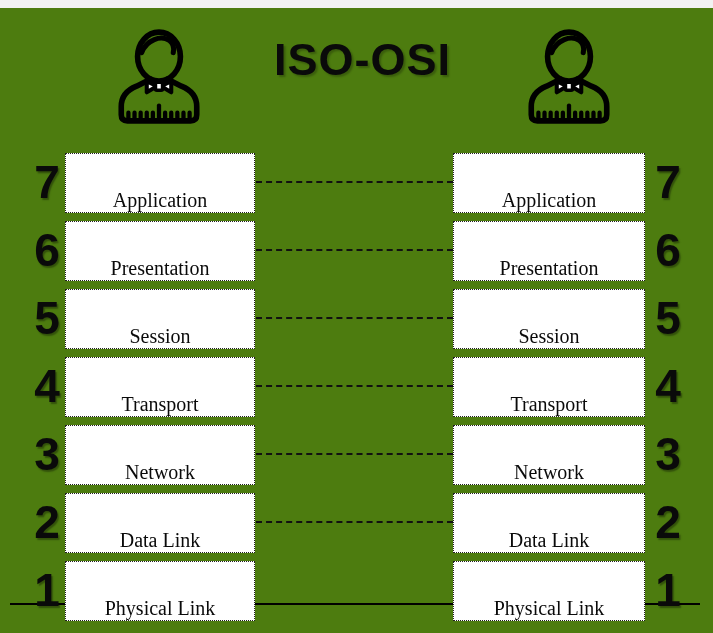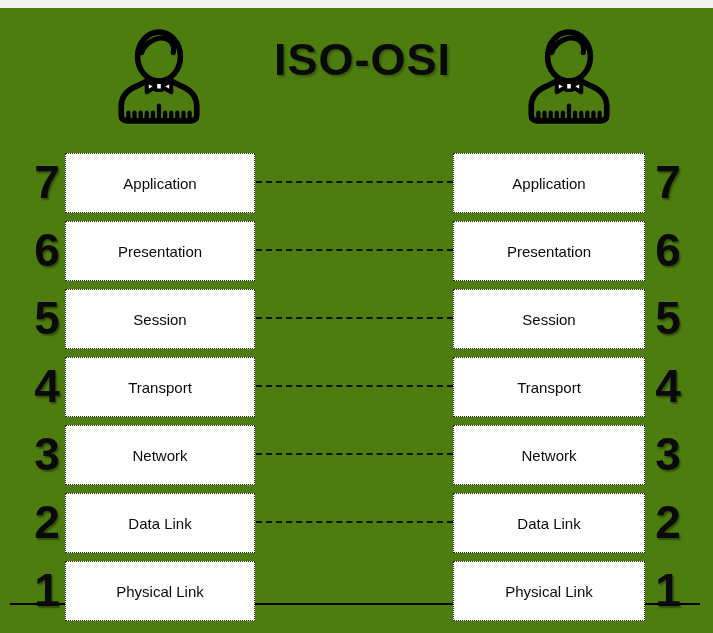--- a/index.html
+++ b/index.html
@@ -27,22 +27,22 @@
   .row{position:absolute;left:0;width:713px;height:60px;top:calc(145px + var(--i)*68px);}
   .num{
     position:absolute;top:0;width:60px;height:60px;line-height:58px;
     text-align:center;font-size:46px;font-weight:600;color:#0a0a0a;
     text-shadow:1.5px 2px 1.5px rgba(0,0,0,0.35);z-index:2;
   }
   .num.left{left:17px;}
   .num.right{left:638px;}
   .layer-box{
     position:absolute;top:0;height:60px;border:1px dotted #222;background:#fff;
-    display:flex;align-items:center;justify-content:center;
-    font-size:15px;color:#0a0a0a;box-sizing:border-box;z-index:1;
+    display:flex;align-items:flex-end;justify-content:center;
+    font-size:20px;color:#0a0a0a;box-sizing:border-box;z-index:1;font-family:Liberation Serif, serif;
   }
   .layer-box.left{left:65px;width:190px;}
   .layer-box.right{left:453px;width:192px;}
   .connector{
     position:absolute;left:256px;width:197px;top:28px;height:0;
     border-top:2px dashed #111;z-index:0;
   }
 </style>
 </head>
 <body>

